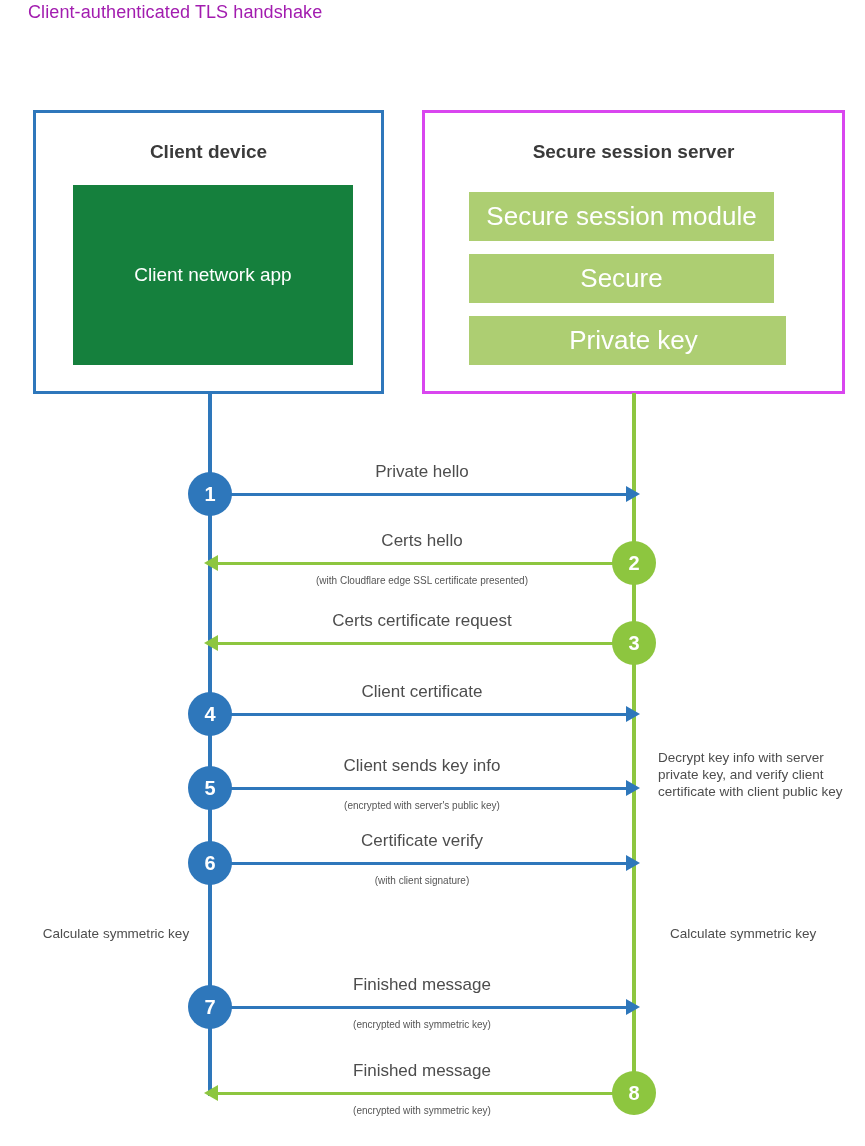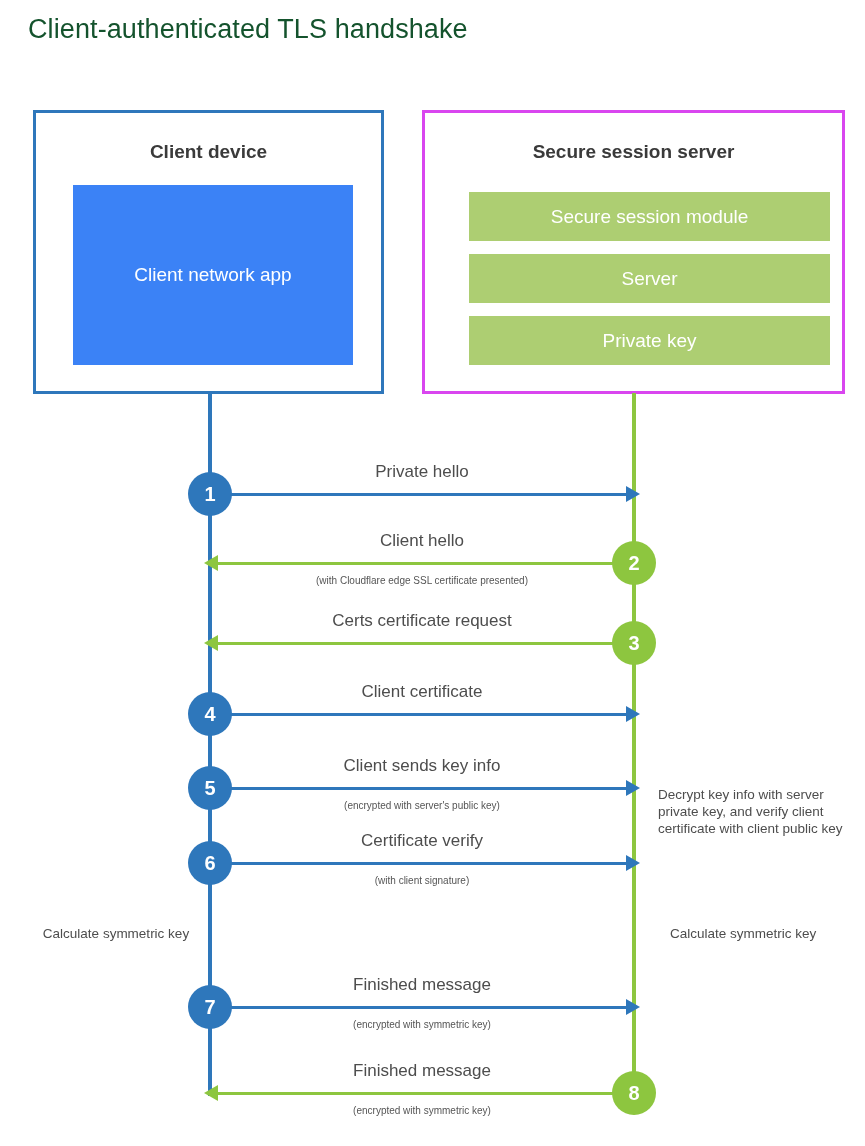--- a/index.html
+++ b/index.html
@@ -13,24 +13,24 @@
     height: 1146px;
     position: relative;
     overflow: hidden;
     color: #4a4a4a;
   }
 
   
   #diagram-title {
     position: absolute;
     left: 28px;
-    top: 14px;
-    font-size: 27px;
+    top: 2px;
+    font-size: 18px;
     font-weight: 300;
-    color: #14532d;
+    color: #a21caf;
     letter-spacing: 0.1px;
     white-space: nowrap;
   }
 
   
   .party-box {
     position: absolute;
     background: #ffffff;
     box-sizing: border-box;
   }
@@ -60,47 +60,47 @@
     color: #3a3a3a;
   }
 
   
   #client-network-app {
     position: absolute;
     left: 37px;
     top: 72px;
     width: 280px;
     height: 180px;
-    background: #3b82f6;
+    background: #15803d;
     color: #ffffff;
     font-size: 19px;
     line-height: 26px;
     display: flex;
     align-items: center;
     justify-content: center;
     text-align: center;
   }
 
   
   .server-bar {
     position: absolute;
     left: 44px;
-    width: 361px;
+    width: 305px;
     height: 49px;
     background: #adce72;
     color: #ffffff;
-    font-size: 19px;
+    font-size: 26px;
     display: flex;
     align-items: center;
     justify-content: center;
     text-align: center;
   }
   #server-bar-0 { top: 79px; }
   #server-bar-1 { top: 141px; }
-  #server-bar-2 { top: 203px; }
+  #server-bar-2 { top: 203px; padding-left: 12px; }
 
   
   .lifeline {
     position: absolute;
     width: 4px;
   }
   #client-lifeline {
     left: 208px;
     top: 393px;
     height: 703px;
@@ -181,21 +181,20 @@
     position: absolute;
     font-size: 13.5px;
     line-height: 17px;
     color: #4d4d4d;
   }
   #note-decrypt {
     left: 658px;
     top: 749px;
     width: 190px;
     text-align: left;
-    margin-top: 37px;
   }
   #note-client-calc {
     left: 40px;
     top: 925px;
     width: 152px;
     text-align: center;
   }
   #note-server-calc {
     left: 670px;
     top: 925px;
@@ -209,39 +208,39 @@
 <div id="diagram-title">Client-authenticated TLS handshake</div>
 
 <div id="client-device-box" class="party-box">
   <div class="party-title">Client device</div>
   <div id="client-network-app">Client network app</div>
 </div>
 
 <div id="secure-session-server-box" class="party-box">
   <div class="party-title">Secure session server</div>
   <div id="server-bar-0" class="server-bar">Secure session module</div>
-  <div id="server-bar-1" class="server-bar">Server</div>
+  <div id="server-bar-1" class="server-bar">Secure</div>
   <div id="server-bar-2" class="server-bar">Private key</div>
 </div>
 
 <div id="client-lifeline" class="lifeline"></div>
 <div id="server-lifeline" class="lifeline"></div>
 
 <div id="messages-layer">
     <div class="msg-row" style="top: 494px;">
       <div class="msg-line blue" style="left: 210px; width: 416px;"></div>
       <div class="arrow-head right blue" style="left: 626px;"></div>
       <div class="step-badge blue">1</div>
       <div class="msg-label">Private hello</div>
     </div>
     <div class="msg-row" style="top: 563px;">
       <div class="msg-line green" style="left: 218px; width: 416px;"></div>
       <div class="arrow-head left green" style="left: 204px;"></div>
       <div class="step-badge green">2</div>
-      <div class="msg-label">Client hello</div>
+      <div class="msg-label">Certs hello</div>
       <div class="msg-sub">(with Cloudflare edge SSL certificate presented)</div>
     </div>
     <div class="msg-row" style="top: 643px;">
       <div class="msg-line green" style="left: 218px; width: 416px;"></div>
       <div class="arrow-head left green" style="left: 204px;"></div>
       <div class="step-badge green">3</div>
       <div class="msg-label">Certs certificate request</div>
     </div>
     <div class="msg-row" style="top: 714px;">
       <div class="msg-line blue" style="left: 210px; width: 416px;"></div>

